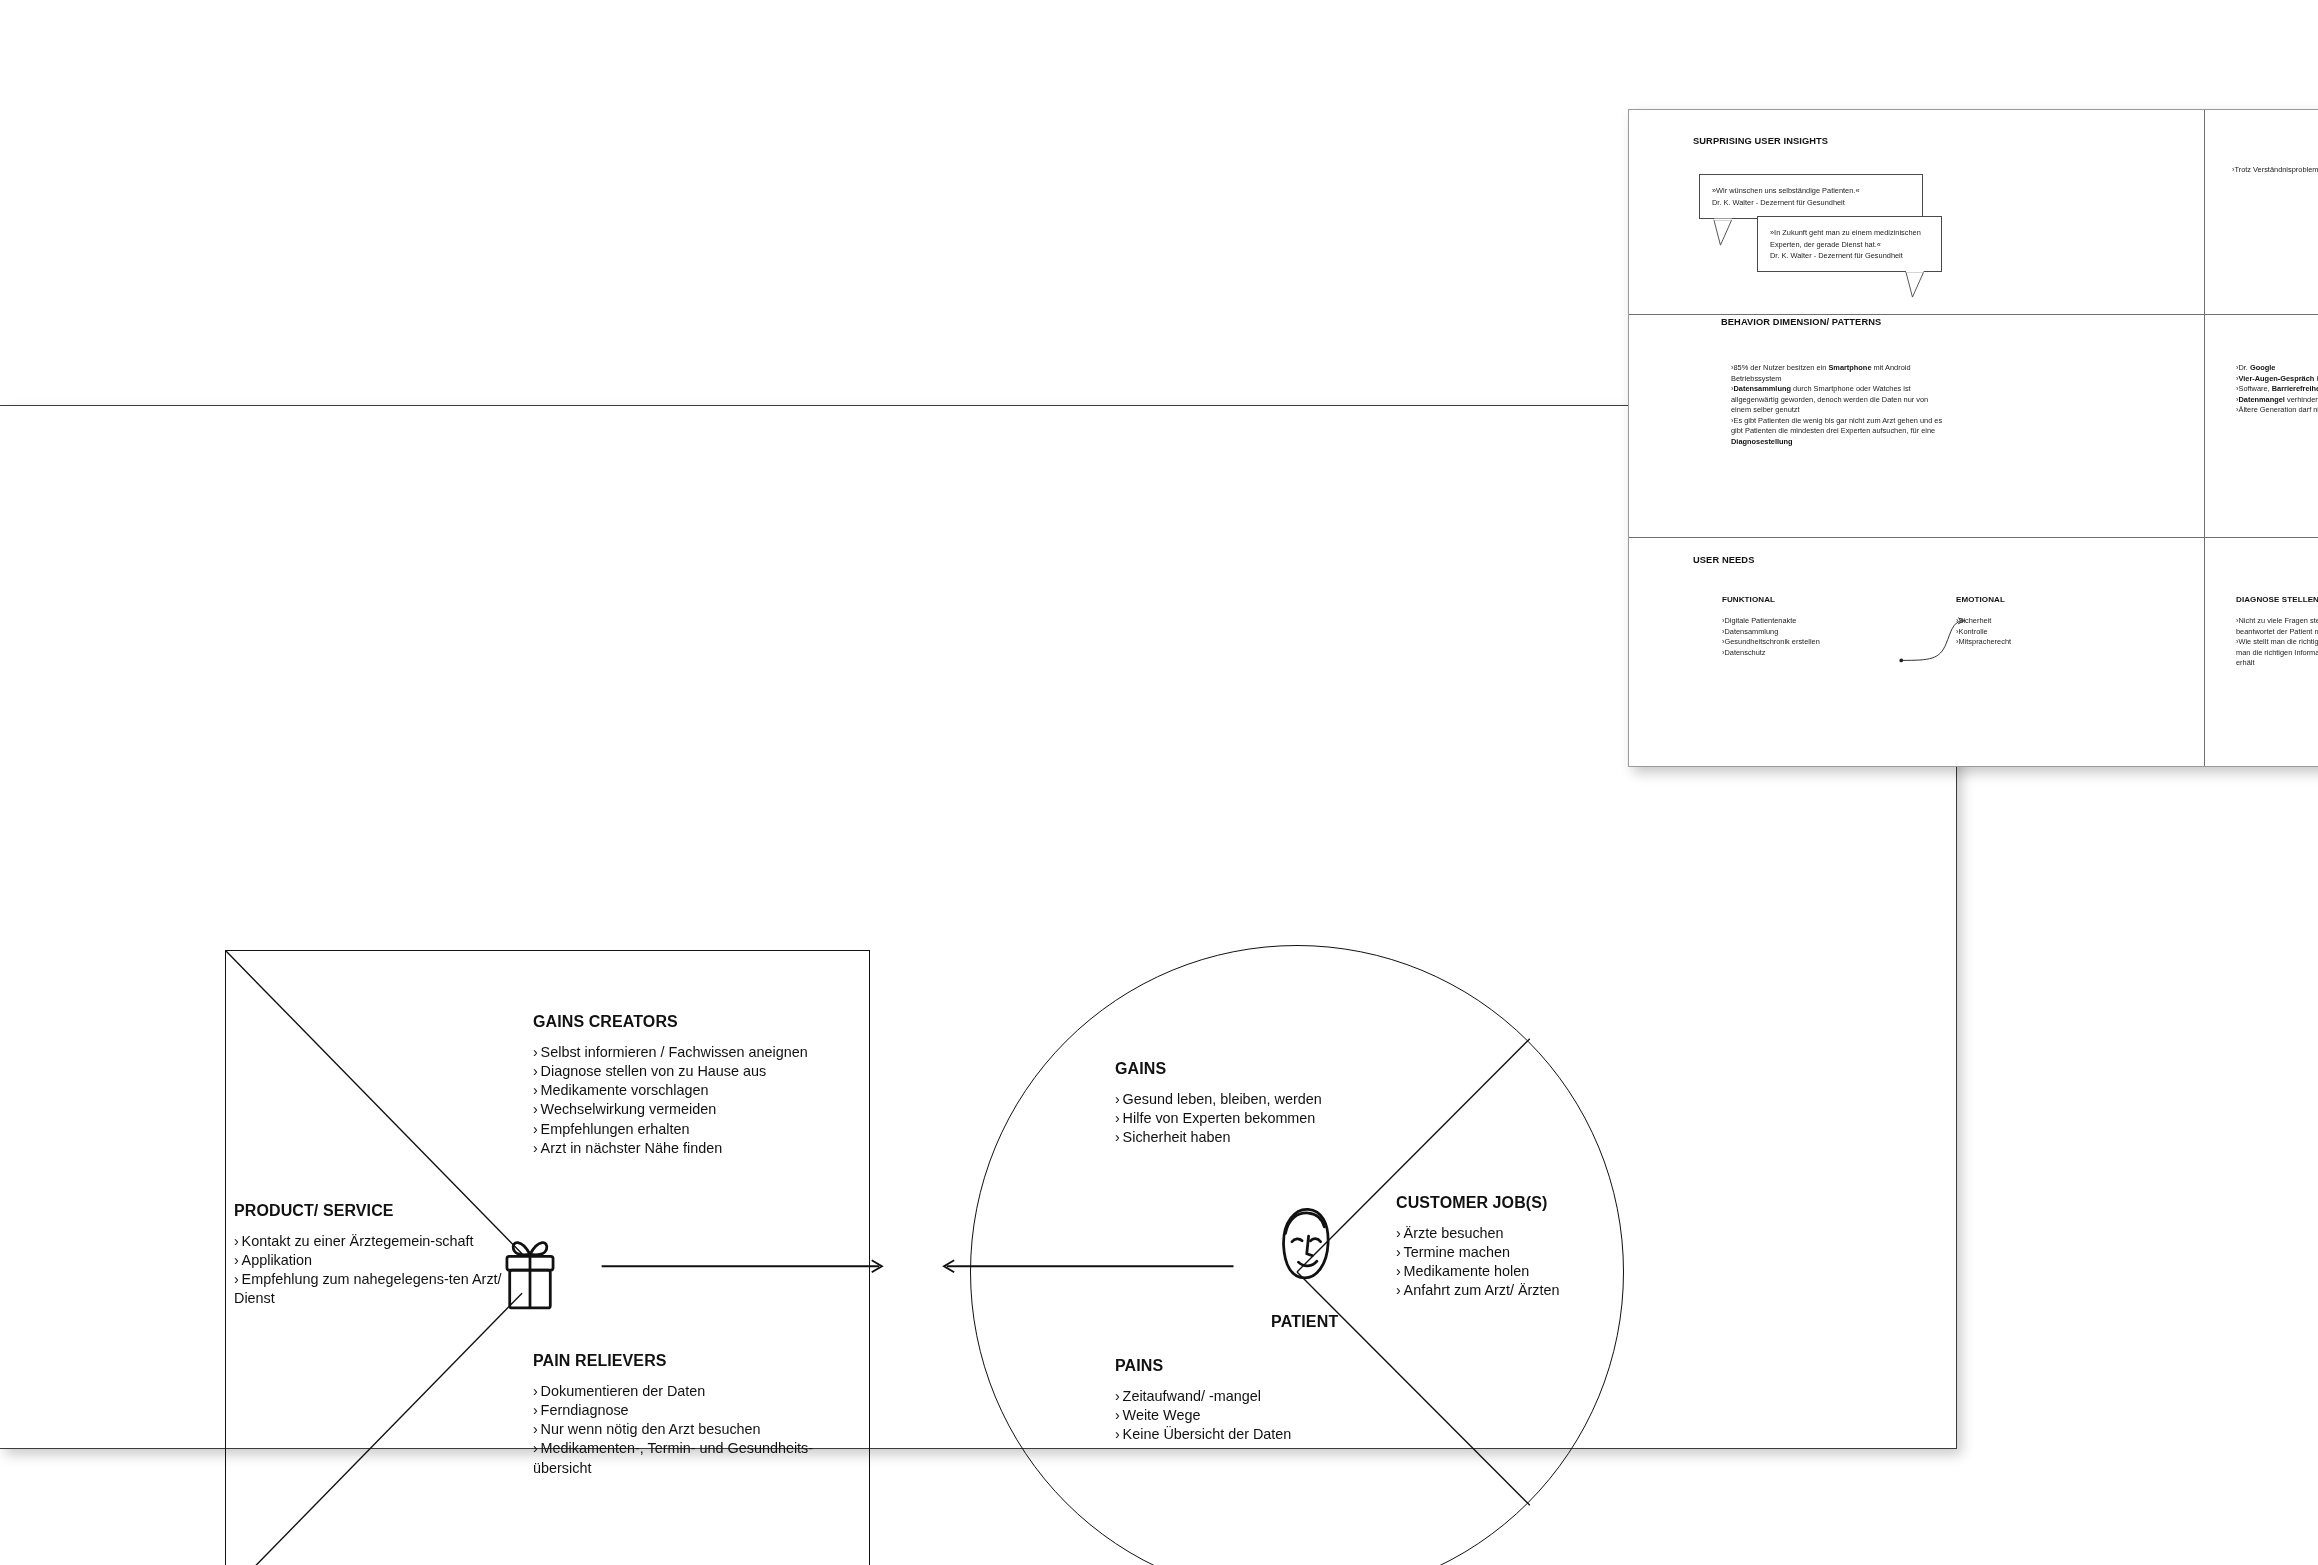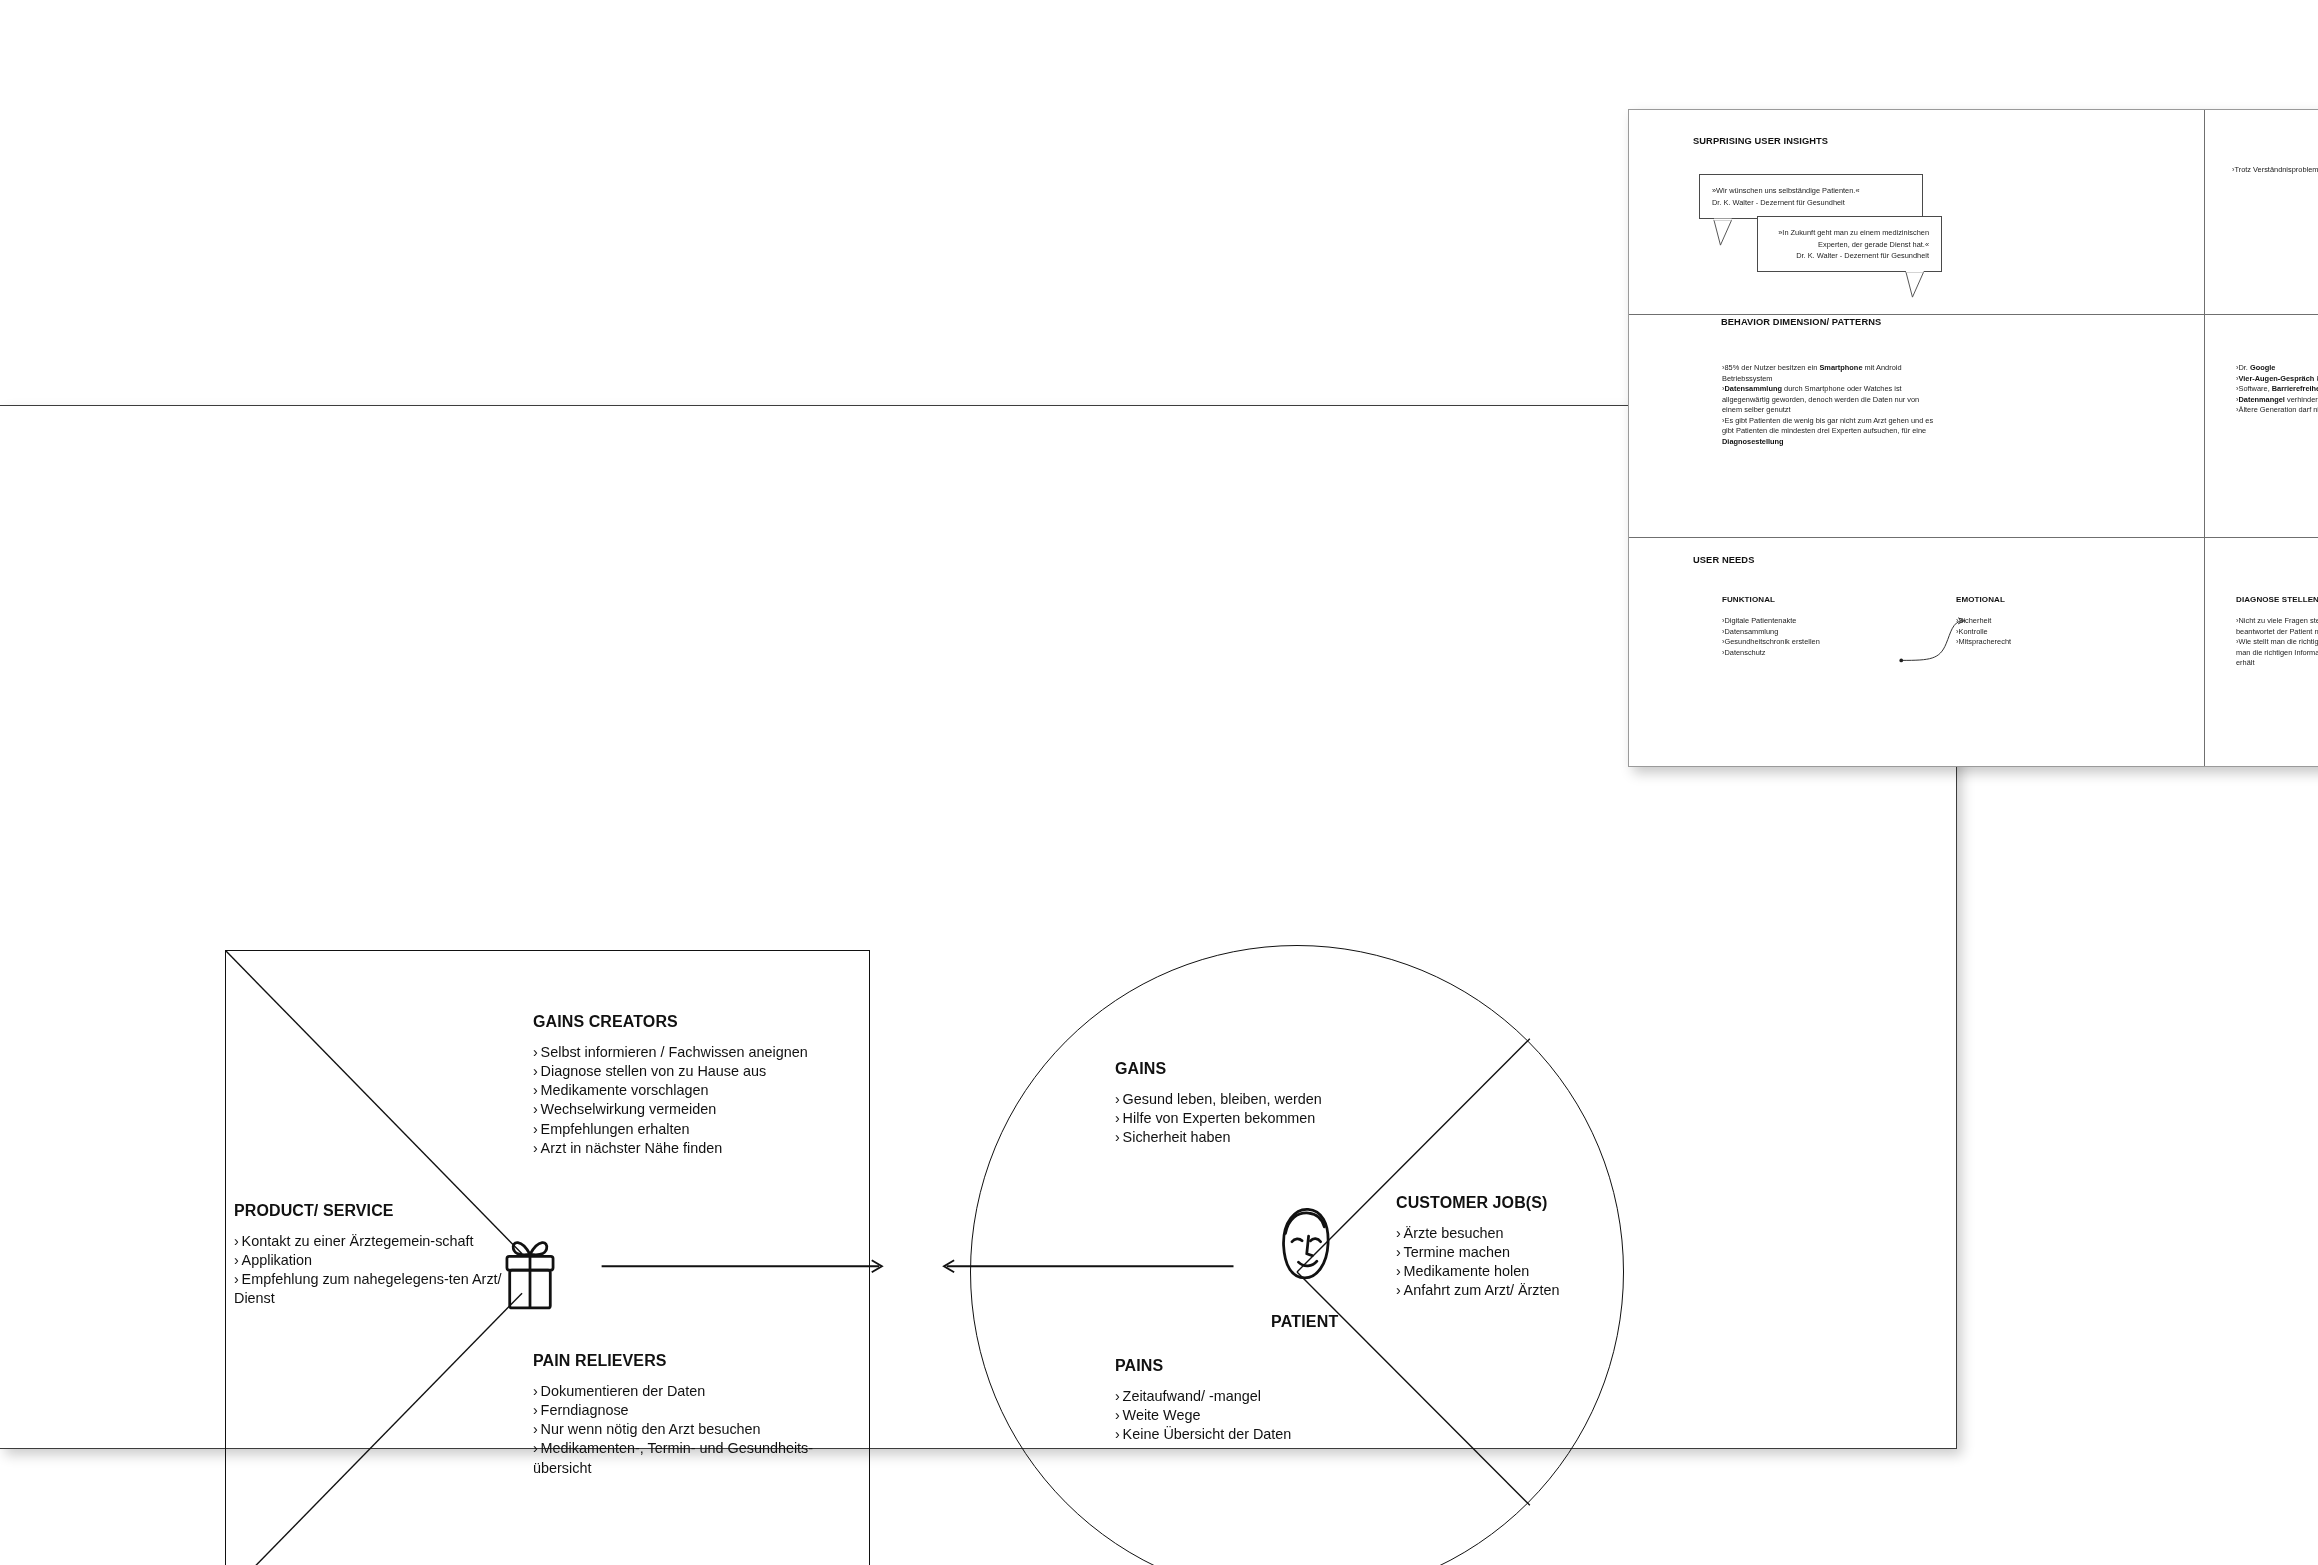--- a/index.html
+++ b/index.html
@@ -145,21 +145,21 @@
     border:0.9px solid #4a4a4a;
     background:#fff;
     box-sizing:border-box;
     padding:10.2px 12px 10.2px 12px;
   }
   .qbox .ql{font-size:7.4px;line-height:1.55;color:#222;white-space:nowrap;}
   .qbox .tail{
     position:absolute;overflow:visible;
   }
   .q1{left:70px;top:64px;width:224px;height:45px;}
-  .q2{left:128px;top:106px;width:185px;height:56px;text-align:right;}
+  .q2{left:128px;top:106px;width:185px;height:56px;}
 
   
   .venn{position:absolute;left:686px;top:130px;width:260px;height:204px;}
 
   
   .needs-arrow{position:absolute;left:473px;top:512px;width:93px;height:46px;overflow:visible;}
 </style>
 </head>
 <body>
 
@@ -302,21 +302,21 @@
       </svg>
     </div>
 
     <div class="p-list" style="left:603px;top:55px;width:325px;">
       <ul>
           <li><span class="mk">›</span>Trotz Verständnisproblemen  wollen</li>
         </ul>
     </div>
 
     <div class="p-sec-title t-bdp">BEHAVIOR DIMENSION/ PATTERNS</div>
-    <div class="p-list" style="left:93px;top:253px;width:218px;">
+    <div class="p-list" style="left:102px;top:253px;width:218px;">
       <ul>
           <li><span class="mk">›</span>85% der Nutzer besitzen ein <b>Smartphone</b> mit Android Betriebssystem</li>
           <li><span class="mk">›</span><b>Datensammlung</b> durch Smartphone oder Watches ist allgegenwärtig geworden, denoch werden die Daten nur von einem selber genutzt</li>
           <li><span class="mk">›</span>Es gibt Patienten die wenig bis gar nicht zum Arzt gehen und es gibt Patienten die mindesten drei Experten aufsuchen, für eine <b>Diagnosestellung</b></li>
         </ul>
     </div>
 
     <div class="p-list" style="left:607px;top:253px;width:223px;">
       <ul>
           <li><span class="mk">›</span>Dr. <b>Google</b></li>

